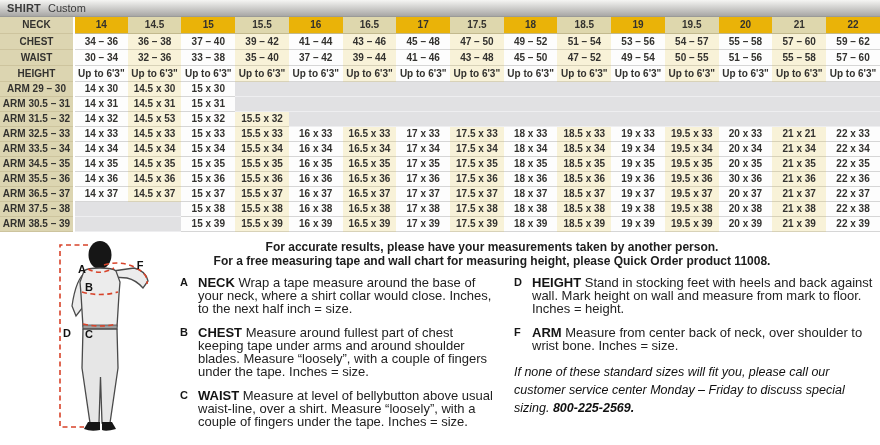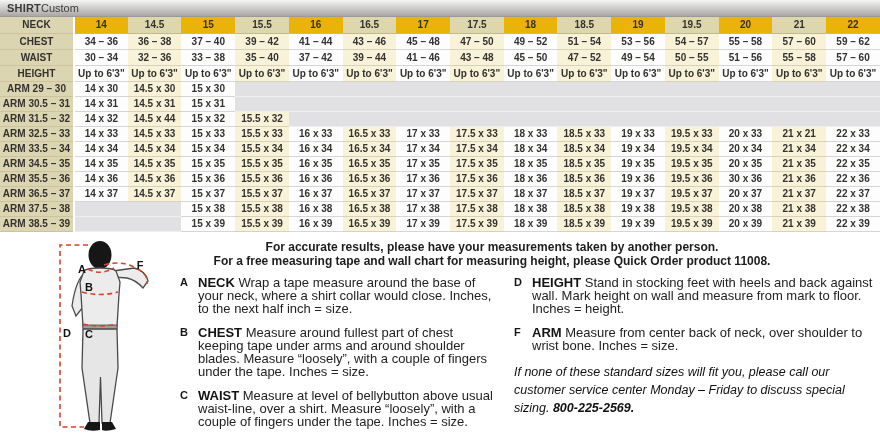--- a/index.html
+++ b/index.html
@@ -4,21 +4,21 @@
 <style>
   * { margin:0; padding:0; box-sizing:border-box; }
   body {
     width:880px; height:445px; overflow:hidden; background:#fff;
     font-family:"Liberation Sans", sans-serif; color:#2f2f2f;
   }
   
   .titlebar {
     height:17px; background:linear-gradient(#f5f5f3,#a8a7a5);
     border-bottom:1px solid #9a9a98; display:flex; align-items:center;
-    padding-left:7px; font-size:11px; color:#3a3a3a;
+    padding-left:7px; gap:7px; font-size:11px; color:#3a3a3a;
   }
   .titlebar .brand { font-weight:bold; letter-spacing:.2px; }
   
   table.grid { width:880px; border-collapse:collapse; table-layout:fixed; }
   table.grid td {
     height:15px; text-align:center; font-size:10px; font-weight:bold;
     color:#33322f; white-space:nowrap; overflow:hidden; padding:0;
   }
   tr.hdr td { height:16px; }
   td.lbl {
@@ -182,21 +182,21 @@
         <td class="empty"></td>
         <td class="empty"></td>
         <td class="empty"></td>
         <td class="empty"></td>
         <td class="empty"></td>
         <td class="empty"></td>
       </tr>
       <tr>
         <td class="lbl">ARM 31.5 – 32</td>
         <td class="white">14 x 32</td>
-        <td class="cream">14.5 x 44</td>
+        <td class="cream">14.5 x 53</td>
         <td class="white">15 x 32</td>
         <td class="cream">15.5 x 32</td>
         <td class="empty"></td>
         <td class="empty"></td>
         <td class="empty"></td>
         <td class="empty"></td>
         <td class="empty"></td>
         <td class="empty"></td>
         <td class="empty"></td>
         <td class="empty"></td>

